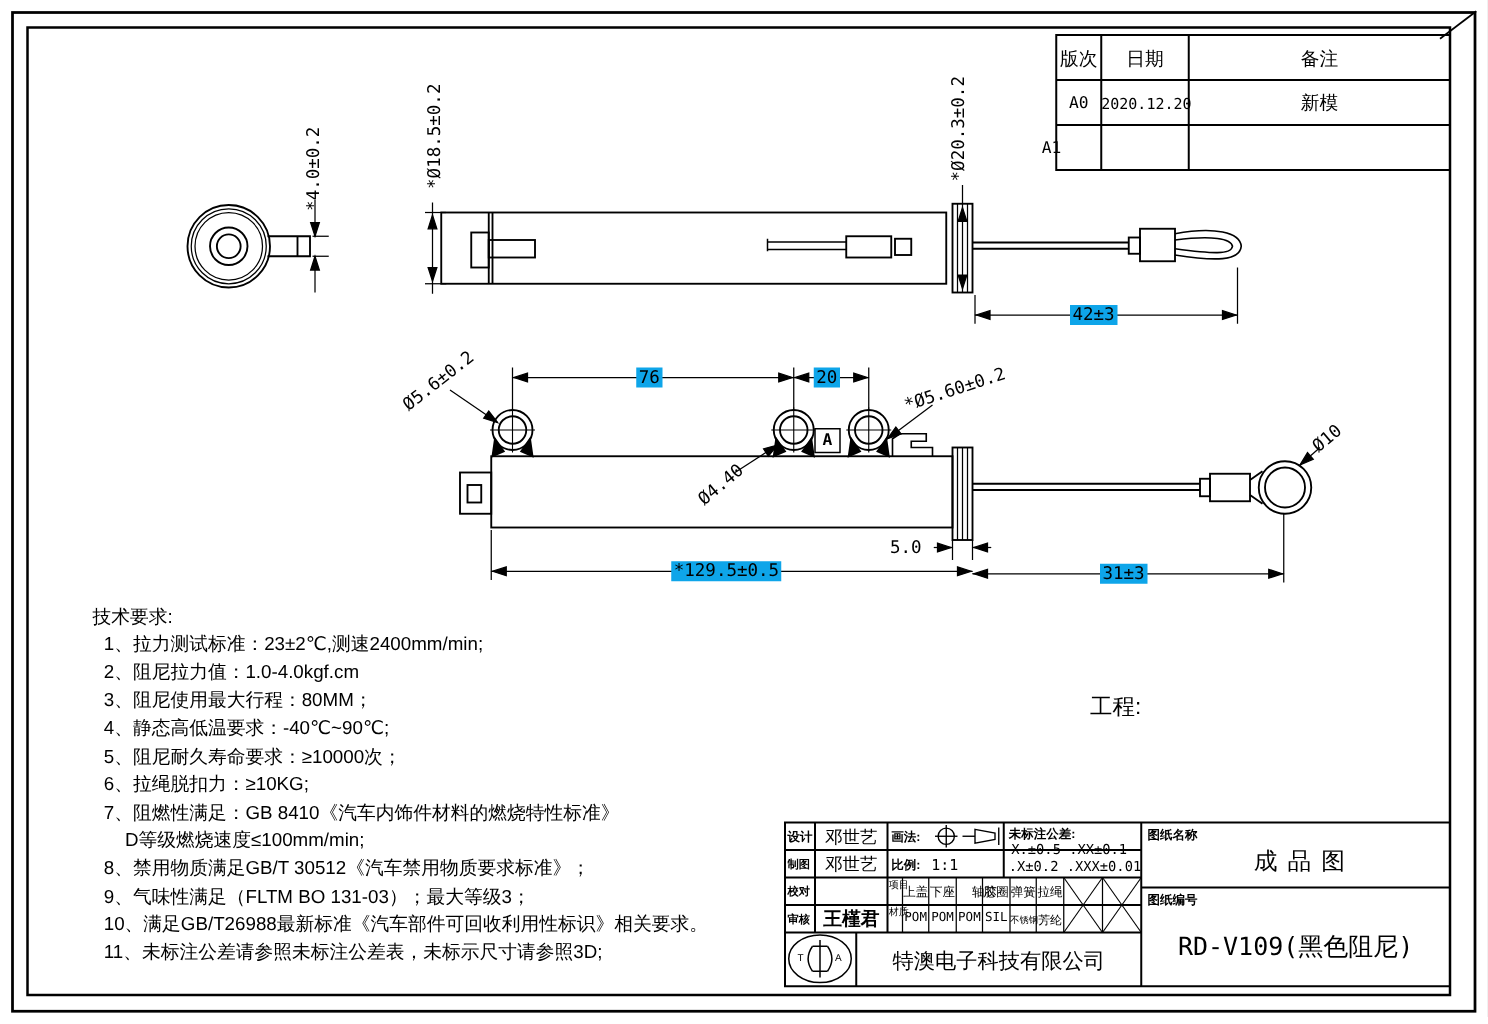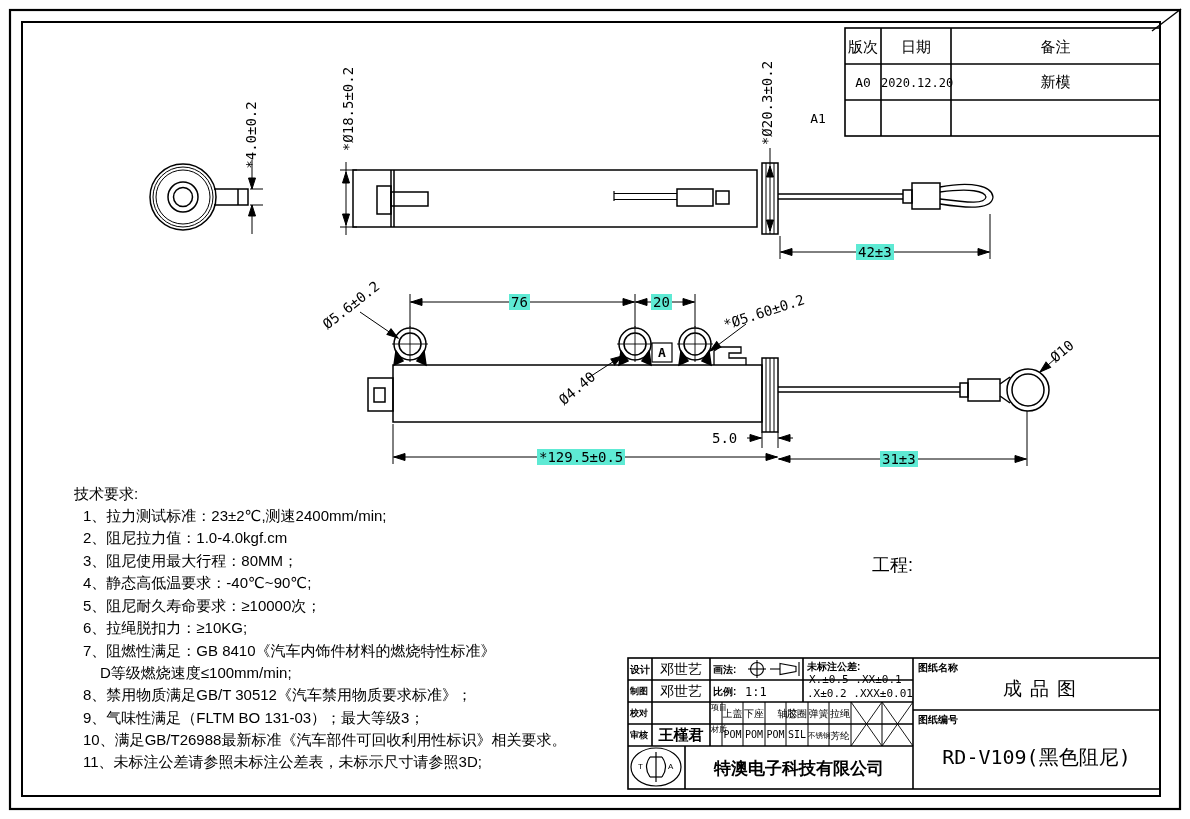--- a/index.html
+++ b/index.html
@@ -1,21 +1,21 @@
 <!DOCTYPE html>
 <html><head>
 <meta charset="utf-8">
 <style>
   html,body{margin:0;padding:0;background:#e8e8e8;}
   .sheet{position:relative;width:1190px;height:819px;background:#fff;overflow:hidden;
          font-family:"Liberation Sans","DejaVu Sans",sans-serif;color:#000;}
   svg{position:absolute;left:0;top:0;}
   .t{position:absolute;white-space:nowrap;color:#000;}
   .dim{font-family:"DejaVu Sans Mono",monospace;font-size:14px;}
-  .dimbg{background:#5eead4;padding:0 2px;}
+  .dimbg{background:#0ea5e9;padding:0 2px;}
   .rot{transform-origin:center;text-align:center;}
   .tech{font-size:15px;line-height:22.4px;}
   .tbl-s{font-size:10px;font-weight:bold;}
   .mono{font-family:"DejaVu Sans Mono",monospace;}
   .ctr{text-align:center;}
   .vlab{width:11px;font-size:8px;line-height:9.5px;word-break:break-all;text-align:center;}
 </style>
 </head>
 <body>
 
@@ -222,21 +222,21 @@
     </g>
   </g>
 </svg>
 
 <div class="t ctr" style="left:845px;top:38px;width:36px;font-size:15px;">版次</div>
 <div class="t ctr" style="left:881px;top:38px;width:70px;font-size:15px;">日期</div>
 <div class="t ctr" style="left:951px;top:38px;width:209px;font-size:15px;">备注</div>
 <div class="t ctr mono" style="left:845px;top:75px;width:36px;font-size:13px;">A0</div>
 <div class="t ctr mono" style="left:881px;top:76px;width:70px;font-size:12px;">2020.12.20</div>
 <div class="t ctr" style="left:951px;top:73px;width:209px;font-size:15px;">新模</div>
-<div class="t ctr mono" style="left:804px;top:111px;width:28px;font-size:13px;">A1</div>
+<div class="t ctr mono" style="left:821px;top:111px;width:28px;font-size:13px;text-align:right;">A1</div>
 
 <div class="t dim rot" style="left:206px;top:127px;width:90px;transform:rotate(-90deg);">*4.0±0.2</div>
 <div class="t dim rot" style="left:296px;top:101px;width:104px;transform:rotate(-90deg);">*Ø18.5±0.2</div>
 <div class="t dim rot" style="left:715px;top:95px;width:104px;transform:rotate(-90deg);">*Ø20.3±0.2</div>
 <div class="t dim dimbg" style="left:856px;top:244px;">42±3</div>
 <div class="t dim rot" style="left:306px;top:297px;width:90px;transform:rotate(-38deg);">Ø5.6±0.2</div>
 <div class="t dim dimbg" style="left:509px;top:294px;">76</div>
 <div class="t dim dimbg" style="left:651px;top:294px;">20</div>
 <div class="t dim rot" style="left:549px;top:380px;width:56px;transform:rotate(-40deg);">Ø4.40</div>
 <div class="t dim rot" style="left:714px;top:304px;width:100px;transform:rotate(-18deg);">*Ø5.60±0.2</div>
@@ -288,20 +288,20 @@
 <div class="t ctr" style="left:829px;top:707px;width:22px;font-size:10px;">拉绳</div>
 <div class="t ctr mono" style="left:722px;top:729px;width:21px;font-size:10px;">POM</div>
 <div class="t ctr mono" style="left:743px;top:729px;width:22px;font-size:10px;">POM</div>
 <div class="t ctr mono" style="left:765px;top:729px;width:21px;font-size:10px;">POM</div>
 <div class="t ctr mono" style="left:786px;top:729px;width:22px;font-size:10px;">SIL</div>
 <div class="t ctr" style="left:808px;top:731px;width:21px;font-size:7.5px;">不锈钢</div>
 <div class="t ctr" style="left:829px;top:730px;width:22px;font-size:9.5px;">芳纶</div>
 
 <div class="t" style="left:638px;top:762px;font-size:8px;">T</div>
 <div class="t" style="left:668px;top:762px;font-size:8px;">A</div>
-<div class="t ctr" style="left:685px;top:757px;width:228px;font-size:17px;font-weight:bold;">特澳电子科技有限公司</div>
+<div class="t ctr" style="left:685px;top:757px;width:228px;font-size:17px;font-weight:normal;">特澳电子科技有限公司</div>
 
 <div class="t tbl-s" style="left:918px;top:661px;">图纸名称</div>
 <div class="t ctr" style="left:913px;top:676px;width:261px;font-size:19px;letter-spacing:8px;">成品图</div>
 <div class="t tbl-s" style="left:918px;top:713px;">图纸编号</div>
 <div class="t ctr mono" style="left:913px;top:744px;width:247px;font-size:20px;">RD-V109(黑色阻尼)</div>
 
 </div>
 
 </body></html>

